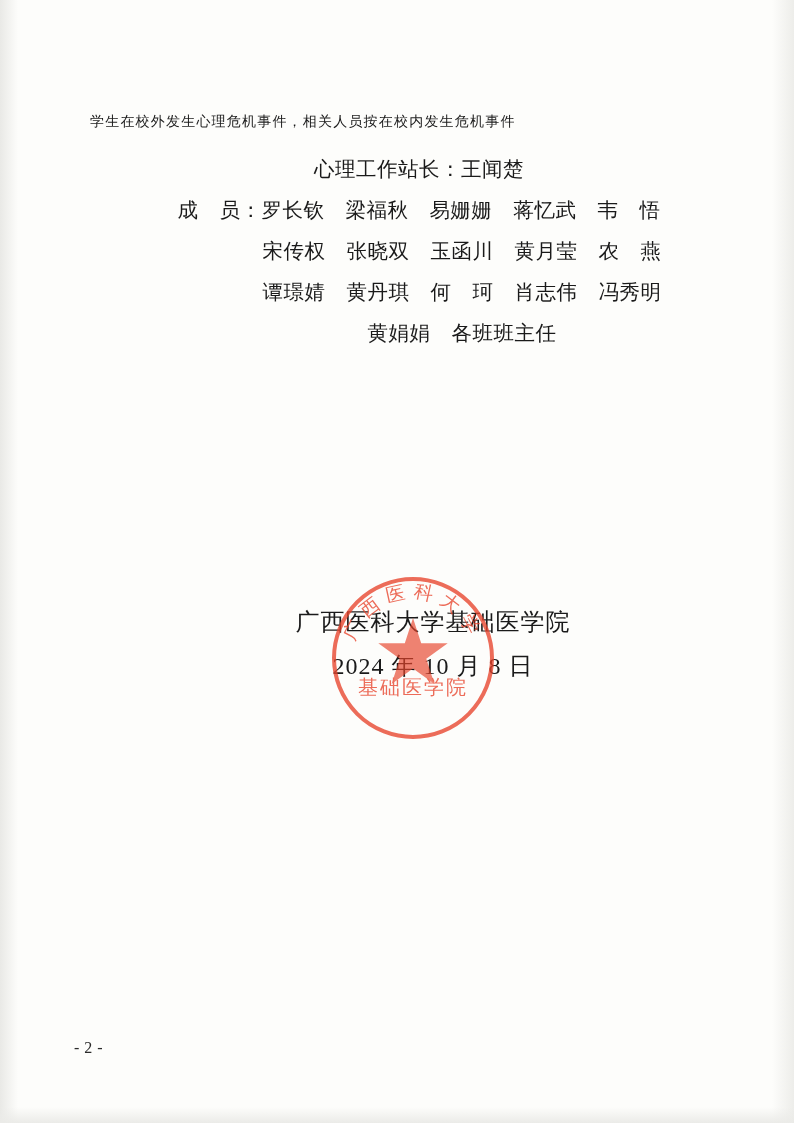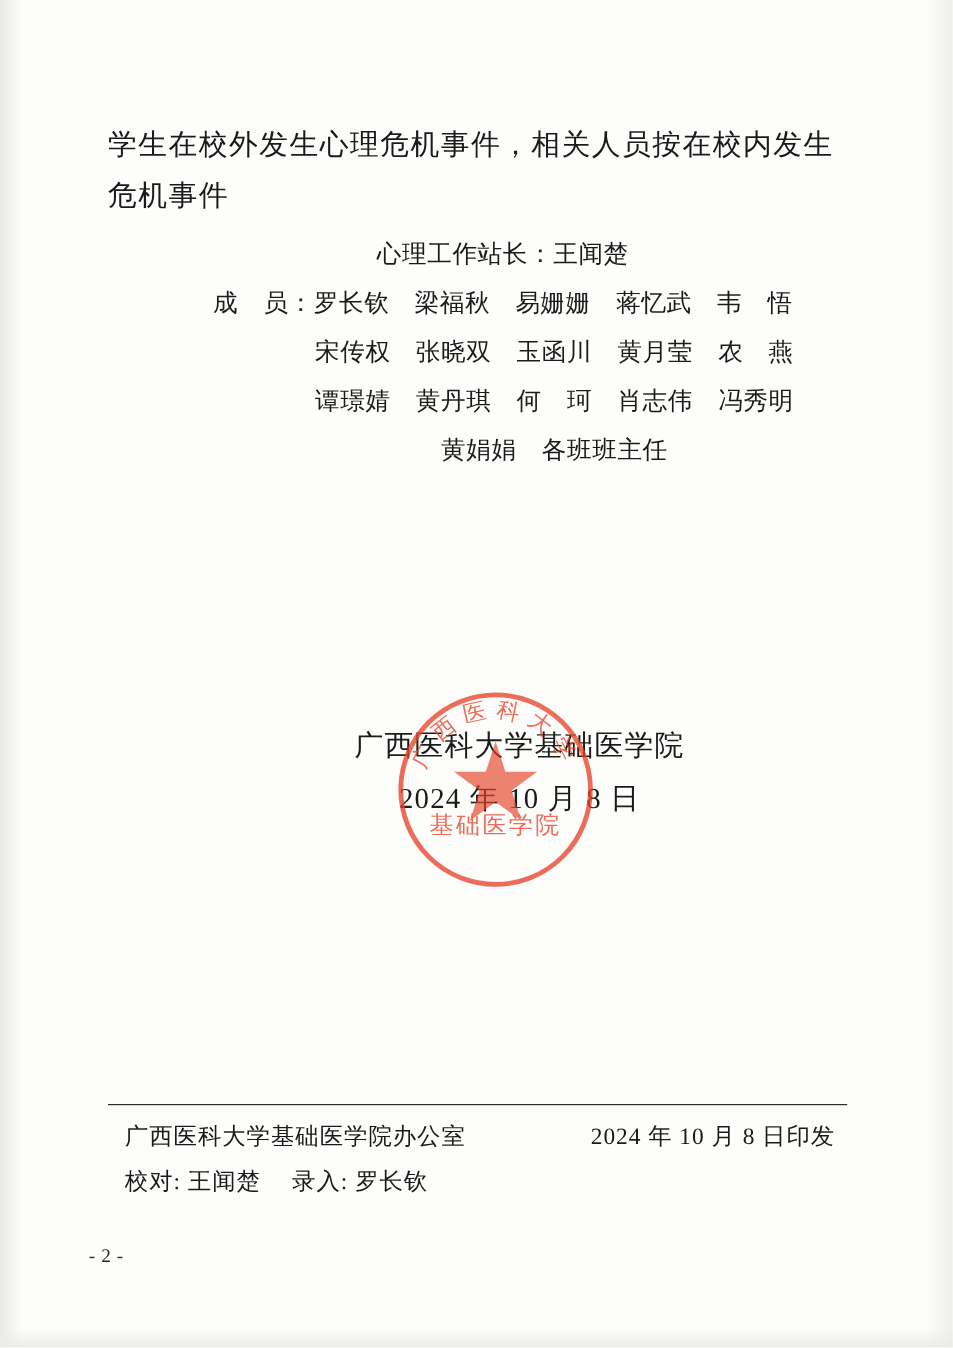--- a/index.html
+++ b/index.html
@@ -42,21 +42,21 @@
     background: linear-gradient(to top, #ebebe8, rgba(253,253,251,0));
   }
 
   .content {
     position: absolute;
     left: 90px;
     right: 88px;
     top: 100px;
   }
   .para-line {
-    font-size: 24px;
+    font-size: 14px;
     line-height: 43px;
     letter-spacing: 1.2px;
   }
 
   .roster {
     margin-top: 6px;
     text-align: center;
   }
   .roster-row {
     display: block;
@@ -161,31 +161,15 @@
       <circle cx="84" cy="84" r="79" fill="none" stroke="#e8442c" stroke-width="4"></circle>
       <path id="stampArcTop" d="M 84 84 m -60,0 a 60,60 0 0 1 120,0" fill="none" stroke="none"></path>
       <text font-family="'Liberation Serif', serif" font-size="19" fill="#e8442c" letter-spacing="7">
         <textPath href="#stampArcTop" startOffset="50%" text-anchor="middle">广西医科大学</textPath>
       </text>
       <polygon points="84,44 92.2,69.2 118.7,69.2 97.3,84.8 105.4,110 84,94.4 62.6,110 70.7,84.8 49.3,69.2 75.8,69.2" fill="#e8442c" opacity="0.85"></polygon>
       <text x="84" y="120" text-anchor="middle" font-family="'Liberation Serif', serif" font-size="20" fill="#e8442c" letter-spacing="2">基础医学院</text>
     </g>
   </svg>
 
-  <div class="footer">
-    <hr class="footer-rule">
-    <div class="footer-row">
-      <span class="footer-left">广西医科大学基础医学院办公室</span>
-      <span class="footer-right">2024 年 10 月 8 日印发</span>
-    </div>
-    <div class="footer-row second">
-      <span>校对:</span>
-      <span>&nbsp;</span>
-      <span>王闻楚</span>
-      <span class="footer-proof-gap"></span>
-      <span>录入:</span>
-      <span>&nbsp;</span>
-      <span>罗长钦</span>
-    </div>
-  </div>
 
   <div class="page-number">- 2 -</div>
 </div>
 
 </body></html>

